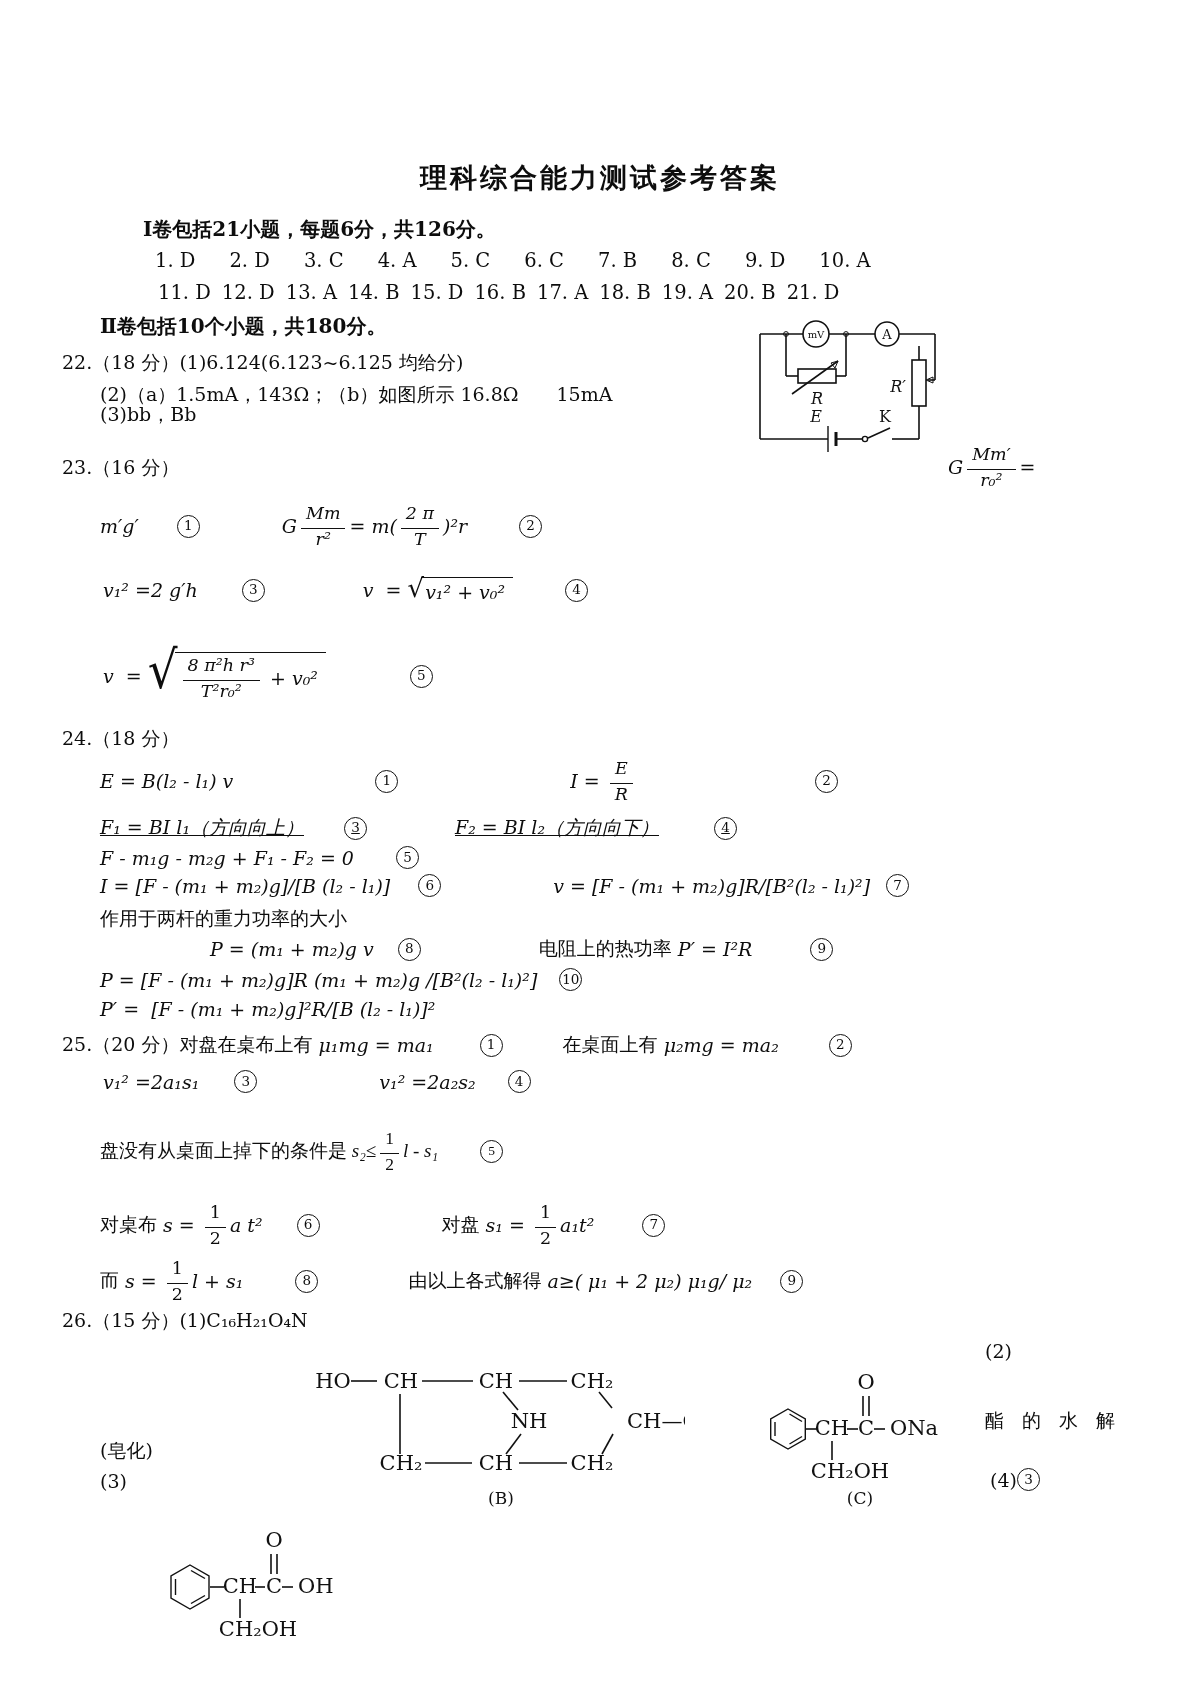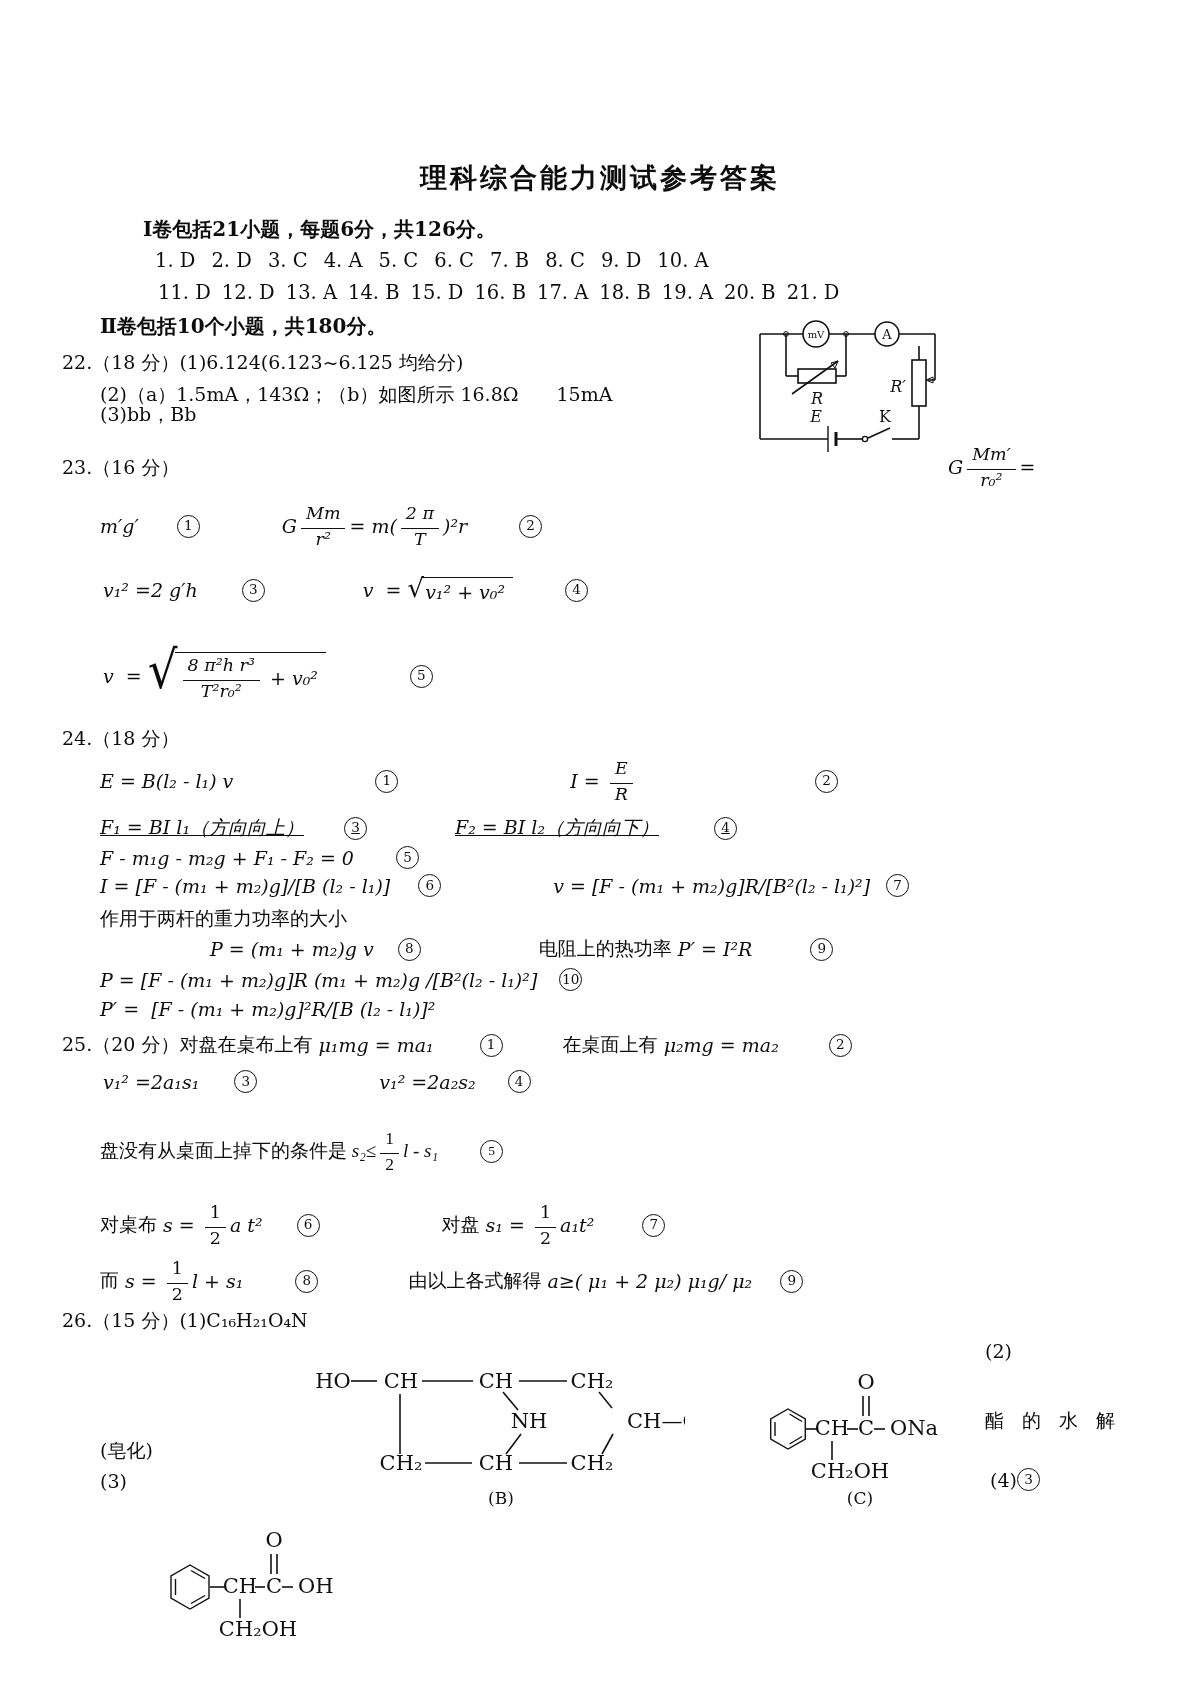--- a/index.html
+++ b/index.html
@@ -31,21 +31,21 @@
   line,polygon,polyline,rect,circle{stroke:#111;fill:none;}
 </style>
 </head>
 <body>
 
 <div class="page">
 
   <div class="abs title" style="top:160px;left:0;">理科综合能力测试参考答案</div>
 
   <div class="abs hd" style="left:143px;top:216px;">Ⅰ卷包括21小题，每题6分，共126分。</div>
-  <div class="abs ansrow" style="left:155px;top:249px;gap:16px;">
+  <div class="abs ansrow" style="left:155px;top:249px;gap:34px;">
       <span>1. D</span>
       <span>2. D</span>
       <span>3. C</span>
       <span>4. A</span>
       <span>5. C</span>
       <span>6. C</span>
       <span>7. B</span>
       <span>8. C</span>
       <span>9. D</span>
       <span>10. A</span>

